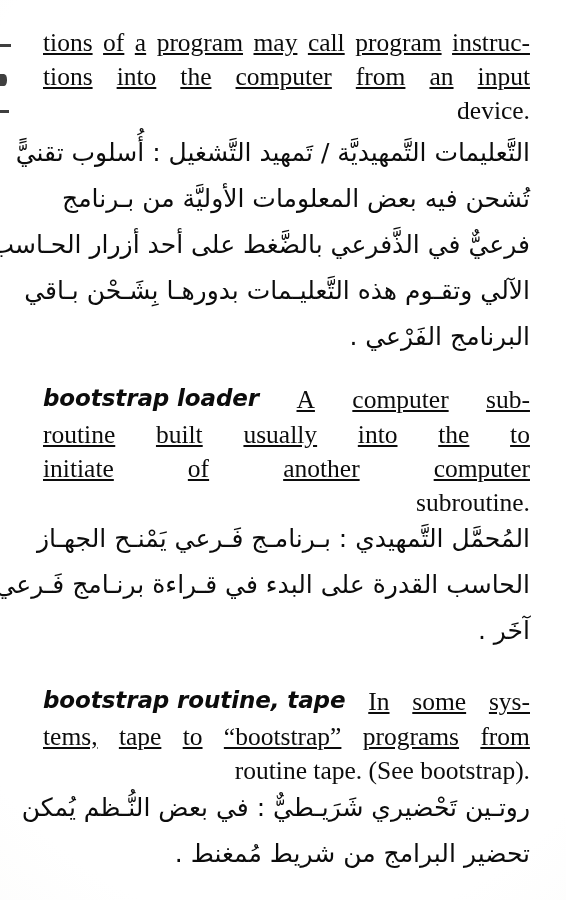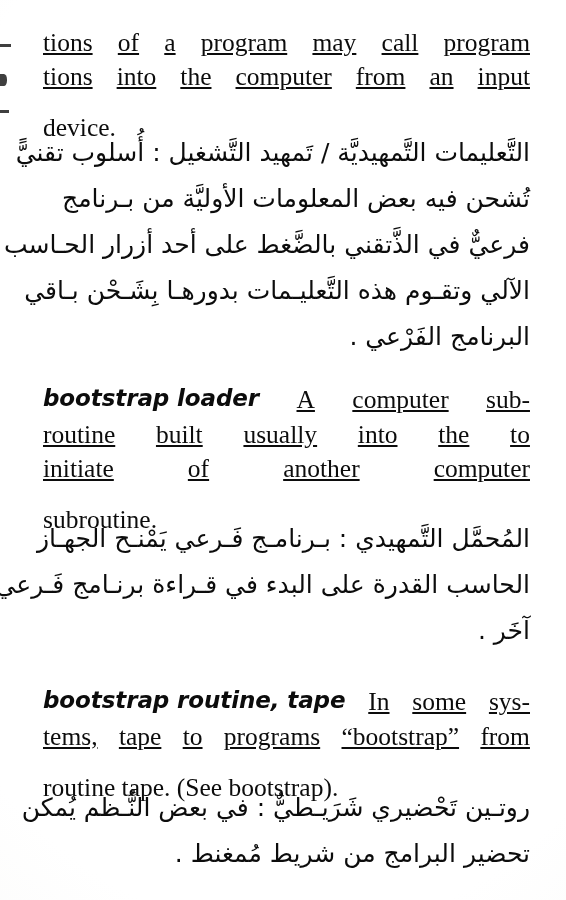--- a/index.html
+++ b/index.html
@@ -62,21 +62,21 @@
     white-space: nowrap;
   }
   .line.ltr {
     direction: ltr;
     font-family: "Liberation Serif", "DejaVu Serif", serif;
     font-size: 25.5px;
     white-space: nowrap;
   }
   .line.just { display: flex; justify-content: space-between; }
   .line.right { text-align: right; }
-  .line.left  { text-align: left; margin-top: 17px; }
+  .line.left  { text-align: right; }
   .w { display: inline-block; text-decoration: underline; }
 </style>
 </head>
 <body>
 
 <div id="page-scan">
 
   <div>
     <div class="edge-fragment f1"></div>
     <div class="edge-fragment f2"></div>
@@ -87,37 +87,38 @@
 
     <div>
       <div class="line ltr just" style="top:28px">
         <span class="w">tions</span>
         <span class="w">of</span>
         <span class="w">a</span>
         <span class="w">program</span>
         <span class="w">may</span>
         <span class="w">call</span>
         <span class="w">program</span>
+        <span class="w">instruc-</span>
       </div>
       <div class="line ltr just" style="top:62px">
         <span class="w">tions</span>
         <span class="w">into</span>
         <span class="w">the</span>
         <span class="w">computer</span>
         <span class="w">from</span>
         <span class="w">an</span>
         <span class="w">input</span>
       </div>
       <div class="line ltr left" style="top:96px">device.</div>
     </div>
 
     <div>
       <div class="line rtl right" style="top:138px;font-size:25px">التَّعليمات التَّمهيديَّة / تَمهيد التَّشغيل : أُسلوب تقنيًّ</div>
       <div class="line rtl right" style="top:184px;font-size:25px">تُشحن فيه بعض المعلومات الأوليَّة من بـرنامج</div>
-      <div class="line rtl right" style="top:230px;font-size:25px">فرعيٌّ في الذَّتقني بالضَّغط على أحد أزرار الحـاسب</div>
+      <div class="line rtl right" style="top:230px;font-size:25px">فرعيٌّ في الذَّفرعي بالضَّغط على أحد أزرار الحـاسب</div>
       <div class="line rtl right" style="top:276px;font-size:25px">الآلي وتقـوم هذه التَّعليـمات بدورهـا بِشَـحْن بـاقي</div>
       <div class="line rtl right" style="top:322px;font-size:25px">البرنامج الفَرْعي .</div>
     </div>
 
     <div>
       <div class="line ltr just" style="top:385px">
         <span class="headword">bootstrap loader</span>
         <span class="w">A</span>
         <span class="w">computer</span>
         <span class="w">sub-</span>
@@ -147,22 +148,22 @@
       <div class="line ltr just" style="top:687px">
         <span class="headword">bootstrap routine, tape</span>
         <span class="w">In</span>
         <span class="w">some</span>
         <span class="w">sys-</span>
       </div>
       <div class="line ltr just" style="top:722px">
         <span class="w">tems,</span>
         <span class="w">tape</span>
         <span class="w">to</span>
+        <span class="w">“bootstrap”</span>
         <span class="w">programs</span>
-        <span class="w">“bootstrap”</span>
         <span class="w">from</span>
       </div>
       <div class="line ltr left" style="top:756px">routine tape. (See bootstrap).</div>
 
       <div class="line rtl right" style="top:793px;font-size:25px">روتـين تَحْضيري شَرَيـطيٌّ : في بعض النُّـظم يُمكن</div>
       <div class="line rtl right" style="top:839px;font-size:25px">تحضير البرامج من شريط مُمغنط .</div>
     </div>
 
   </div>
 </div>

